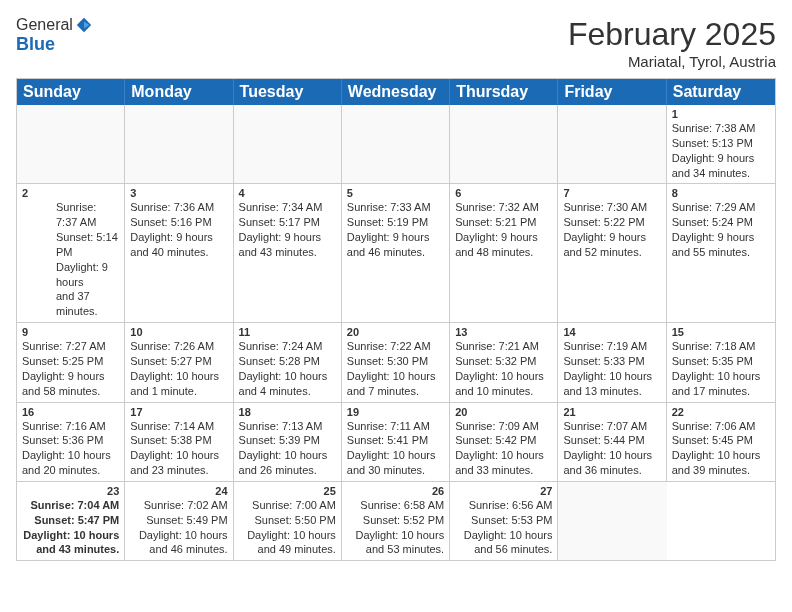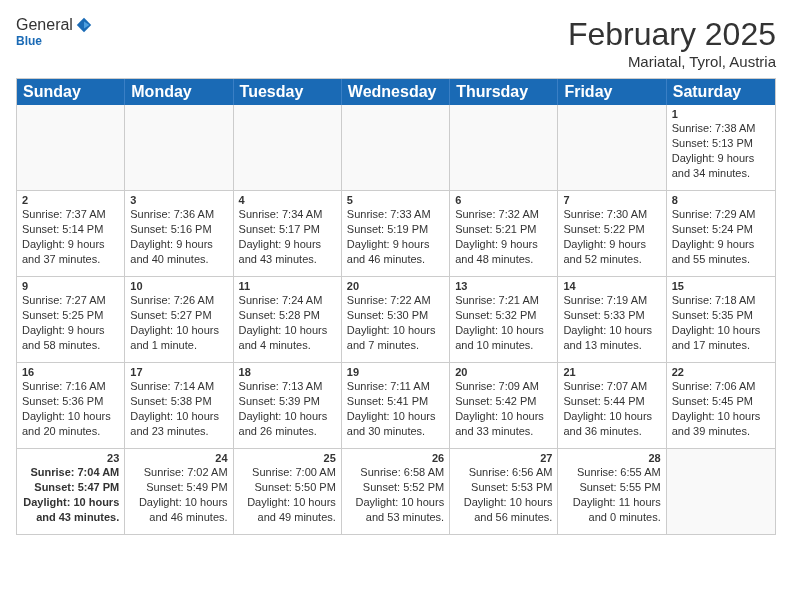--- a/index.html
+++ b/index.html
@@ -107,21 +107,21 @@
   <div class="header">
     <div class="logo">
       <div>
         <div style="display:flex;align-items:center;">
           <span class="logo-general">General</span>
           <svg class="logo-icon" viewBox="0 0 20 20">
             <polygon points="10,2 18,10 10,18 2,10" fill="#1a6ab5"></polygon>
             <polygon points="10,6 16,10 10,14" fill="#4fa0e0"></polygon>
           </svg>
         </div>
-        <div class="logo-blue" style="font-size:12px;font-weight:bold;color:#1a6ab5;">Blue</div>
+        <div class="logo-blue" style="font-size:18px;font-weight:bold;color:#1a6ab5;">Blue</div>
       </div>
     </div>
     <div class="title-block">
       <div class="month-year">February 2025</div>
       <div class="location">Mariatal, Tyrol, Austria</div>
     </div>
   </div>
 
   <div class="calendar">
     <div class="cal-header">
@@ -145,21 +145,21 @@
             <span class="day-num">1</span>
             <div class="day-info" style="white-space: pre-line;">Sunrise: 7:38 AM
 Sunset: 5:13 PM
 Daylight: 9 hours
 and 34 minutes.</div>
           </div>
         </div>
         <div class="cal-row">
           <div class="cal-cell">
             <span class="day-num">2</span>
-            <div class="day-info" style="white-space: pre-line;">Sunrise: 7:37 AM
+            <div class="day-info" style="white-space: pre-line; margin-left: 34px;">Sunrise: 7:37 AM
 Sunset: 5:14 PM
 Daylight: 9 hours
 and 37 minutes.</div>
           </div>
           <div class="cal-cell">
             <span class="day-num">3</span>
             <div class="day-info" style="white-space: pre-line;">Sunrise: 7:36 AM
 Sunset: 5:16 PM
 Daylight: 9 hours
 and 40 minutes.</div>
@@ -330,25 +330,18 @@
 Sunset: 5:52 PM
 Daylight: 10 hours
 and 53 minutes.</div>
           </div>
           <div class="cal-cell">
             <span class="day-num">27</span>
             <div class="day-info" style="white-space: pre-line;">Sunrise: 6:56 AM
 Sunset: 5:53 PM
 Daylight: 10 hours
 and 56 minutes.</div>
-          </div>
-          <div class="cal-cell">
-            <span class="day-num">28</span>
-            <div class="day-info" style="white-space: pre-line;">Sunrise: 6:55 AM
-Sunset: 5:55 PM
-Daylight: 11 hours
-and 0 minutes.</div>
           </div>
           <div class="cal-cell empty"></div>
         </div>
       </div>
   </div>
 </div>
 
 </body></html>

